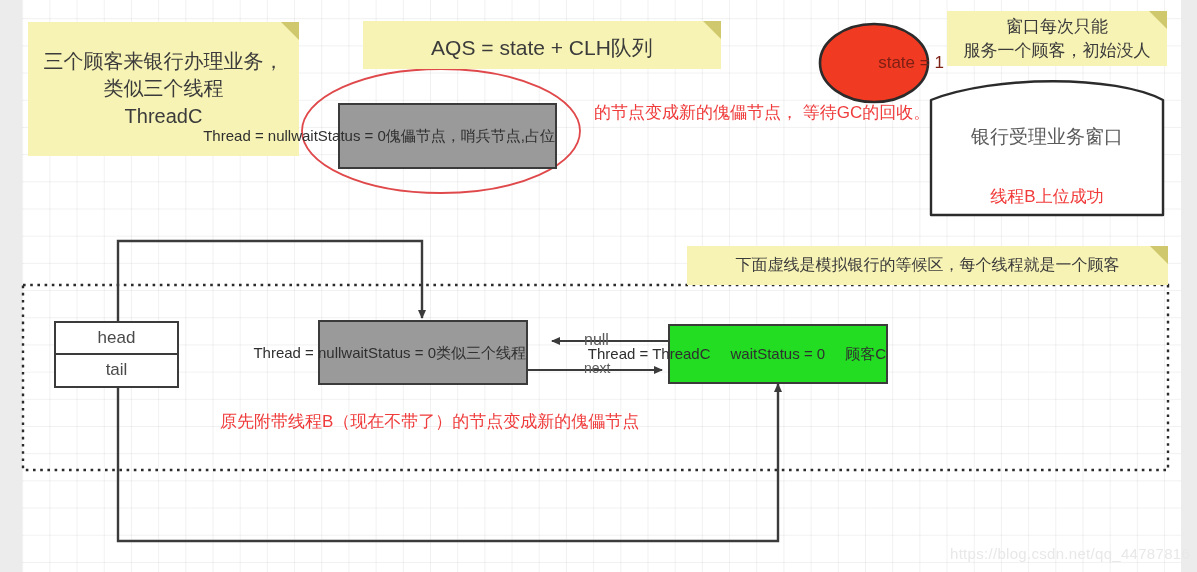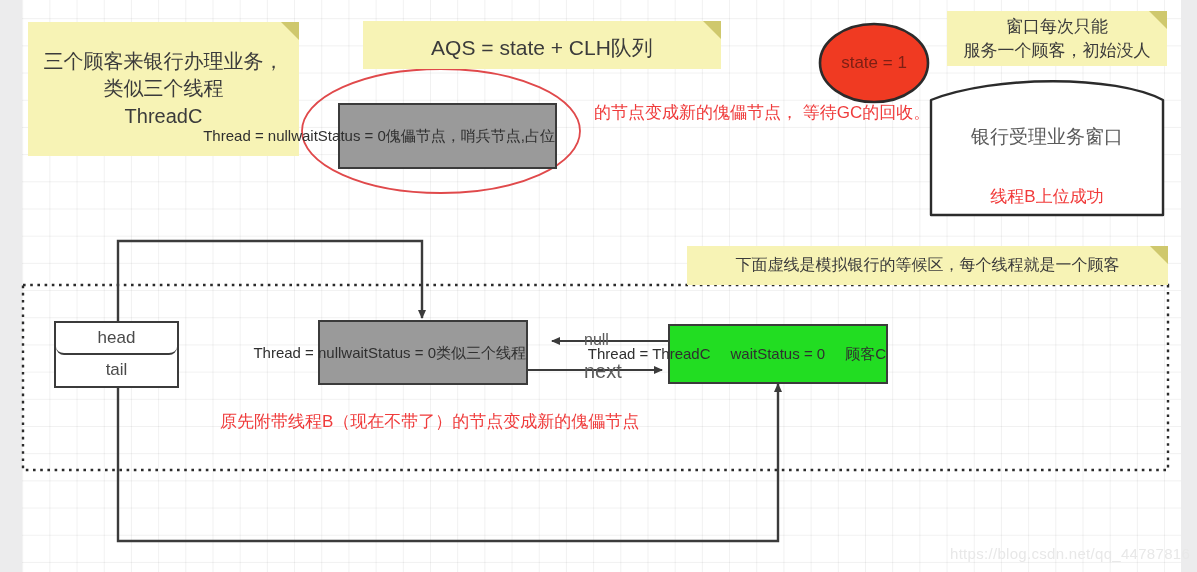--- a/index.html
+++ b/index.html
@@ -62,40 +62,41 @@
 
   .htbox{
     position:absolute;box-sizing:border-box;
     border:2px solid #3b3b3b;background:#ffffff;
   }
   .htcell{
     box-sizing:border-box;height:50%;
     display:flex;align-items:center;justify-content:center;
     color:#4a4a4a;font-size:17px;
   }
-  .htcell.top{border-bottom:2px solid #3b3b3b;border-radius:8px;}
+  .htcell.top{border-bottom:2px solid #3b3b3b;}
 
   
   .redtext{
     position:absolute;color:#ef3b3b;white-space:nowrap;line-height:1.5;
   }
 
   
   .window-wrap{position:absolute;}
   .window-text{
     position:absolute;left:0;right:0;text-align:center;color:#5a5a5a;
     line-height:1.3;
   }
   .window-text .ln{display:block;white-space:nowrap;}
   .window-red{color:#f13a3a;}
 
   
   .state-label{
     position:absolute;text-align:center;color:#7c1f14;
     white-space:nowrap;
+    padding-left:37px;
   }
   .edge-label{
     position:absolute;color:#5b5b5b;white-space:nowrap;background:transparent;
   }
   .watermark{
     position:absolute;color:#e8e8e8;white-space:nowrap;
     letter-spacing:.3px;
   }
 </style>
 </head>
@@ -186,19 +187,19 @@
     <span class="ln">类似三个线程</span>
   </div>
 
   <div class="nodebox green" style="left:668px;top:324px;width:220px;height:60px;font-size:15px;">
     <span class="ln">Thread = ThreadC</span>
     <span class="ln">waitStatus = 0</span>
     <span class="ln">顾客C</span>
   </div>
 
   <div class="edge-label" style="left:584px;top:331px;font-size:16px;">null</div>
-  <div class="edge-label" style="left:584px;top:360px;font-size:20px;">next</div>
+  <div class="edge-label" style="left:584px;top:360px;font-size:14px;">next</div>
 
   <div class="redtext" style="left:220px;top:409px;font-size:17px;">原先附带线程B（现在不带了）的节点变成新的傀儡节点</div>
 
   <div class="watermark" style="left:950px;top:545px;font-size:15px;">https://blog.csdn.net/qq_44787816</div>
 
 </div>
 
 </body></html>

